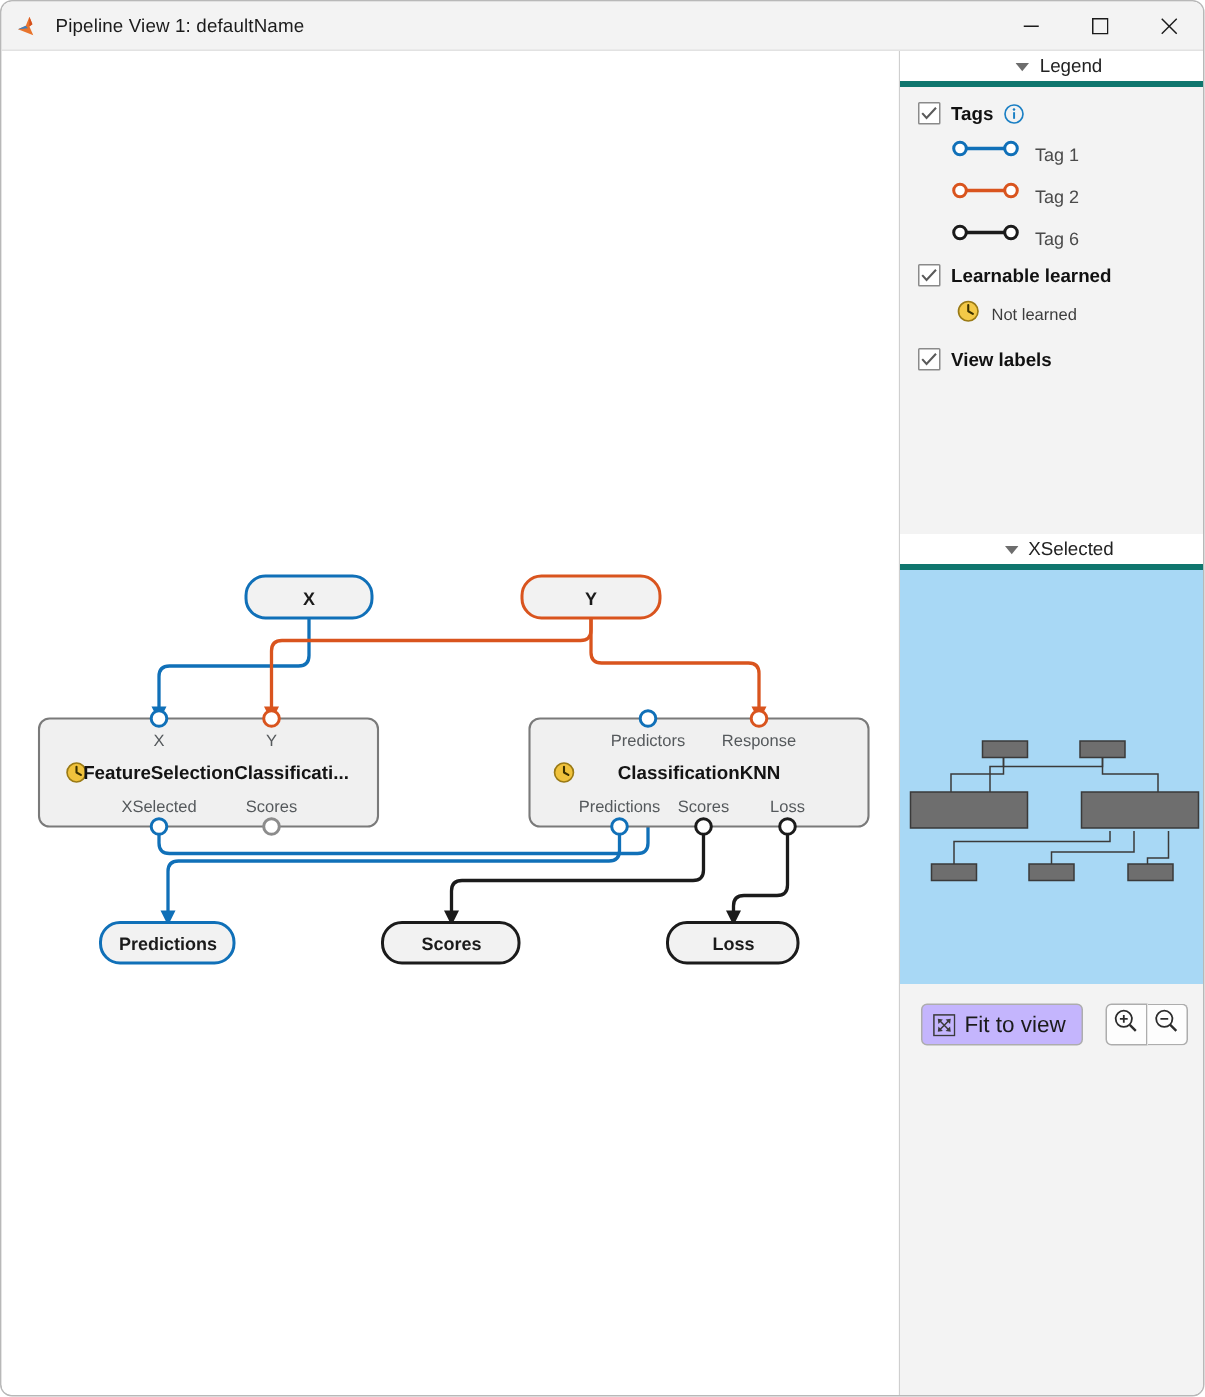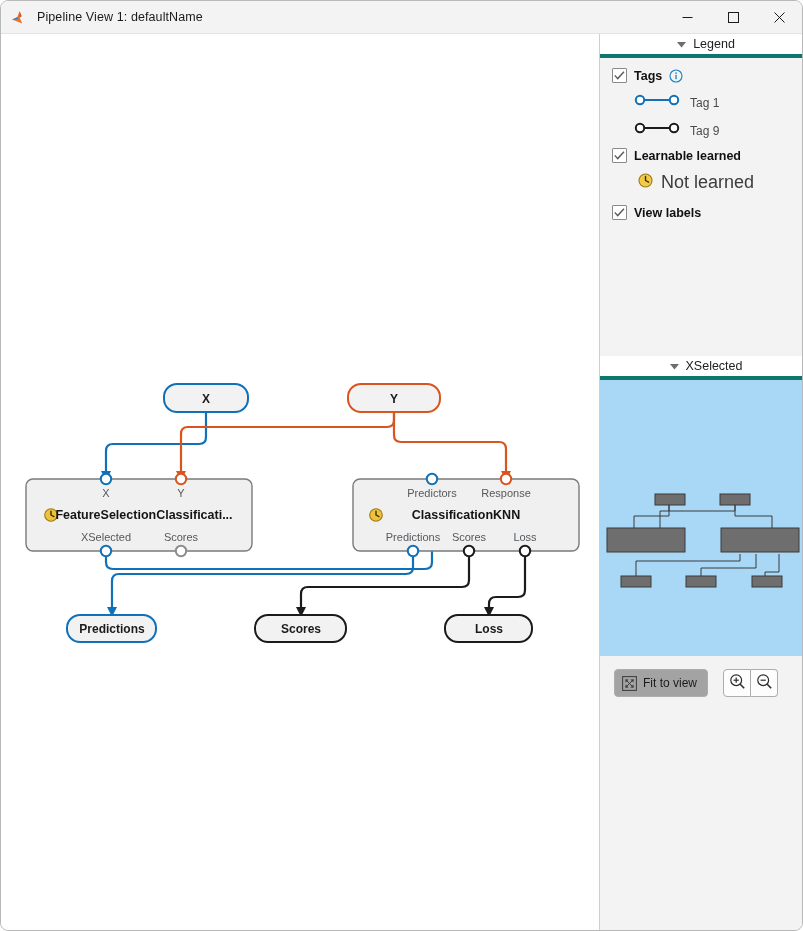--- a/index.html
+++ b/index.html
@@ -71,30 +71,30 @@
     flex:0 0 auto;margin-right:7px;border-radius:1px;
     display:flex;align-items:center;justify-content:center;
   }
   .lbl-bold{font-size:12.5px;color:#111;font-weight:bold;}
   .info-ic{margin-left:7px;width:14px;height:14px;flex:0 0 auto;}
   .tagrow{display:flex;align-items:flex-end;margin:0 0 10px 22px;}
   .tagsvg{flex:0 0 auto;margin-right:10px;}
   .tag-lbl{font-size:12px;color:#4a4a4a;}
   .statusrow{display:flex;align-items:center;margin:2px 0 12px 26px;}
   .statusrow .clk{margin-right:8px;flex:0 0 auto;}
-  .status-lbl{font-size:18px;color:#3c3c3c;}
+  .status-lbl{font-size:11px;color:#3c3c3c;}
   
   .overview-body{flex:0 0 276px;background:#a8d8f5;position:relative;overflow:hidden;}
   
   .navigate-body{flex:1 1 auto;background:#f3f3f3;padding:13px 0 0 14px;box-sizing:border-box;}
   .navrow{display:flex;align-items:center;}
   .fitbtn{
-    height:26px;border:1px solid #adadad;background:#a3a3a3;border-radius:4px;
+    height:26px;border:1px solid #adadad;background:#c4b5fd;border-radius:4px;
     display:flex;align-items:center;padding:0 10px 0 7px;cursor:pointer;
-    font-size:12px;color:#1b1b1b;
+    font-size:15px;color:#1b1b1b;
   }
   .fitbtn .ficon{margin-right:6px;display:flex;}
   .zbtn{
     width:26px;height:26px;border:1px solid #adadad;background:#fdfdfd;
     display:flex;align-items:center;justify-content:center;cursor:pointer;
   }
   .zbtn.zin{border-radius:4px 0 0 4px;margin-left:15px;}
   .zbtn.zout{border-radius:0 4px 4px 0;border-left:none;}
   
   #graph{position:absolute;left:0;top:0;}
@@ -272,30 +272,40 @@
           <span class="tagsvg">
             <svg width="46" height="12" viewBox="0 0 46 12">
               <line x1="6" y1="6" x2="40" y2="6" stroke="#1070b8" stroke-width="2.2"></line>
               <circle cx="6" cy="6" r="4.2" fill="#fff" stroke="#1070b8" stroke-width="2"></circle>
               <circle cx="40" cy="6" r="4.2" fill="#fff" stroke="#1070b8" stroke-width="2"></circle>
             </svg>
           </span>
           <span class="tag-lbl">Tag 1</span>
         </div>
 
+        <div class="tagrow">
+          <span class="tagsvg">
+            <svg width="46" height="12" viewBox="0 0 46 12">
+              <line x1="6" y1="6" x2="40" y2="6" stroke="#d9541e" stroke-width="2.2"></line>
+              <circle cx="6" cy="6" r="4.2" fill="#fff" stroke="#d9541e" stroke-width="2"></circle>
+              <circle cx="40" cy="6" r="4.2" fill="#fff" stroke="#d9541e" stroke-width="2"></circle>
+            </svg>
+          </span>
+          <span class="tag-lbl">Tag 2</span>
+        </div>
 
         <div class="tagrow">
           <span class="tagsvg">
             <svg width="46" height="12" viewBox="0 0 46 12">
               <line x1="6" y1="6" x2="40" y2="6" stroke="#1b1b1b" stroke-width="2.2"></line>
               <circle cx="6" cy="6" r="4.2" fill="#fff" stroke="#1b1b1b" stroke-width="2"></circle>
               <circle cx="40" cy="6" r="4.2" fill="#fff" stroke="#1b1b1b" stroke-width="2"></circle>
             </svg>
           </span>
-          <span class="tag-lbl">Tag 9</span>
+          <span class="tag-lbl">Tag 6</span>
         </div>
 
         <div class="lrow">
           <span class="cb">
             <svg width="11" height="9" viewBox="0 0 11 9">
                 <polyline points="0.8,4.4 3.7,7.6 10,0.8" fill="none" stroke="#5a5a5a" stroke-width="1.4"></polyline>
               </svg>
           </span>
           <span class="lbl-bold">Learnable learned</span>
         </div>

